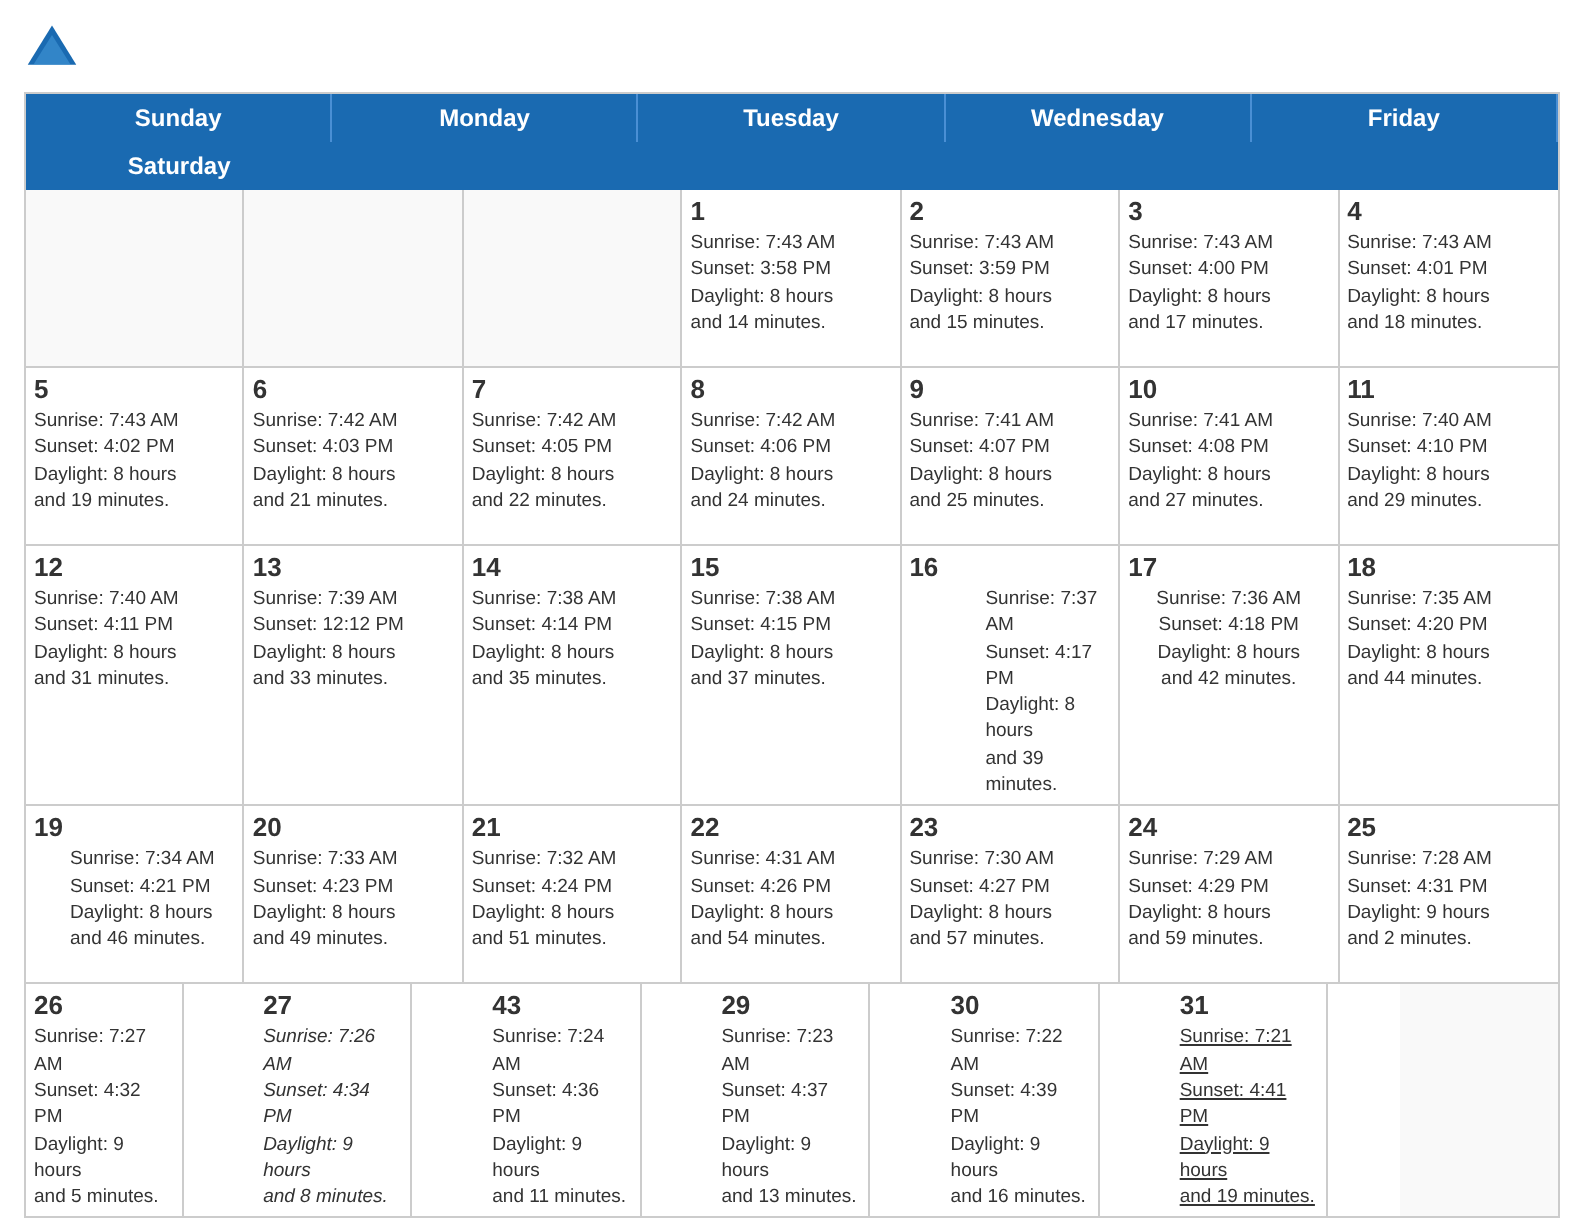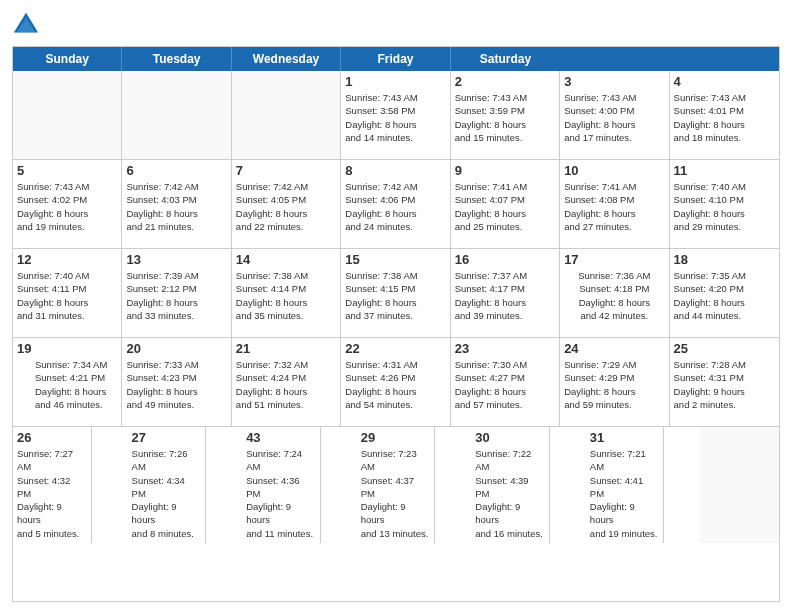--- a/index.html
+++ b/index.html
@@ -58,21 +58,21 @@
     .location {
       font-size: 14px;
       color: #555;
     }
     .calendar {
       flex: 1;
       border: 1px solid #ccc;
     }
     .cal-header {
       display: grid;
-      grid-template-columns: repeat(7, 1fr);
+      grid-template-columns: repeat(5, 1fr);
       background: #1a6ab1;
     }
     .cal-header-cell {
       color: #fff;
       font-size: 12px;
       font-weight: bold;
       padding: 5px 4px;
       text-align: center;
       border-right: 1px solid #4a8fd4;
     }
@@ -126,20 +126,21 @@
     </div>
     <div class="title-block">
       <div class="month-title"></div>
       <div class="location"></div>
     </div>
   </div>
 
   <div class="calendar">
     <div class="cal-header" id="cal-header">
         <div class="cal-header-cell">Sunday</div>
+        <div class="cal-header-cell">Monday</div>
         <div class="cal-header-cell">Tuesday</div>
         <div class="cal-header-cell">Wednesday</div>
         <div class="cal-header-cell">Friday</div>
         <div class="cal-header-cell">Saturday</div>
       </div>
     <div class="cal-body" id="cal-body">
         <div class="cal-row">
           <div class="cal-cell empty"></div>
           <div class="cal-cell empty"></div>
           <div class="cal-cell empty"></div>
@@ -227,41 +228,41 @@
           <div class="cal-cell">
             <div class="day-num">12</div>
             <div class="day-info" style="white-space: pre-line;">Sunrise: 7:40 AM
 Sunset: 4:11 PM
 Daylight: 8 hours
 and 31 minutes.</div>
           </div>
           <div class="cal-cell">
             <div class="day-num">13</div>
             <div class="day-info" style="white-space: pre-line;">Sunrise: 7:39 AM
-Sunset: 2:12 PM
+Sunset: 12:12 PM
 Daylight: 8 hours
 and 33 minutes.</div>
           </div>
           <div class="cal-cell">
             <div class="day-num">14</div>
             <div class="day-info" style="white-space: pre-line;">Sunrise: 7:38 AM
 Sunset: 4:14 PM
 Daylight: 8 hours
 and 35 minutes.</div>
           </div>
           <div class="cal-cell">
             <div class="day-num">15</div>
             <div class="day-info" style="white-space: pre-line;">Sunrise: 7:38 AM
 Sunset: 4:15 PM
 Daylight: 8 hours
 and 37 minutes.</div>
           </div>
           <div class="cal-cell">
             <div class="day-num">16</div>
-            <div class="day-info" style="white-space: pre-line;">Sunrise: 7:37 AM
+            <div class="day-info" style="white-space: pre-line; margin-left: 38px;">Sunrise: 7:37 AM
 Sunset: 4:17 PM
 Daylight: 8 hours
 and 39 minutes.</div>
           </div>
           <div class="cal-cell">
             <div class="day-num">17</div>
             <div class="day-info" style="white-space: pre-line; text-align: center;">Sunrise: 7:36 AM
 Sunset: 4:18 PM
 Daylight: 8 hours
 and 42 minutes.</div>
@@ -328,21 +329,21 @@
         <div class="cal-row">
           <div class="cal-cell">
             <div class="day-num">26</div>
             <div class="day-info" style="white-space: pre-line;">Sunrise: 7:27 AM
 Sunset: 4:32 PM
 Daylight: 9 hours
 and 5 minutes.</div>
           </div>
           <div class="cal-cell">
             <div class="day-num">27</div>
-            <div class="day-info" style="white-space: pre-line;">Sunrise: 7:26 AM
+            <div class="day-info" style="white-space: pre-line; font-style: italic;">Sunrise: 7:26 AM
 Sunset: 4:34 PM
 Daylight: 9 hours
 and 8 minutes.</div>
           </div>
           <div class="cal-cell">
             <div class="day-num">43</div>
             <div class="day-info" style="white-space: pre-line;">Sunrise: 7:24 AM
 Sunset: 4:36 PM
 Daylight: 9 hours
 and 11 minutes.</div>
@@ -356,21 +357,21 @@
           </div>
           <div class="cal-cell">
             <div class="day-num">30</div>
             <div class="day-info" style="white-space: pre-line;">Sunrise: 7:22 AM
 Sunset: 4:39 PM
 Daylight: 9 hours
 and 16 minutes.</div>
           </div>
           <div class="cal-cell">
             <div class="day-num">31</div>
-            <div class="day-info" style="white-space: pre-line;">Sunrise: 7:21 AM
+            <div class="day-info" style="white-space: pre-line; text-decoration: underline;">Sunrise: 7:21 AM
 Sunset: 4:41 PM
 Daylight: 9 hours
 and 19 minutes.</div>
           </div>
           <div class="cal-cell empty"></div>
         </div>
       </div>
   </div>
 </div>
 

